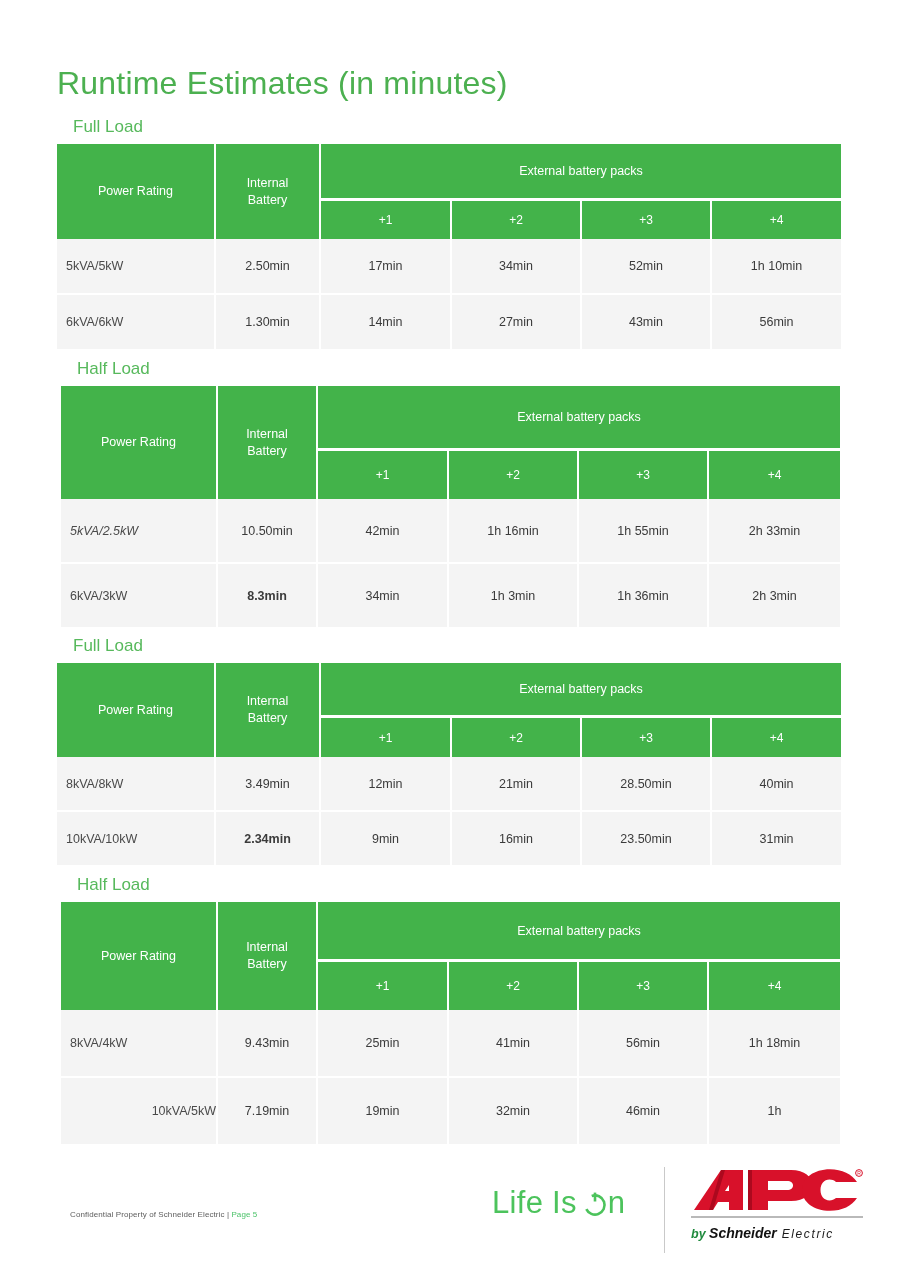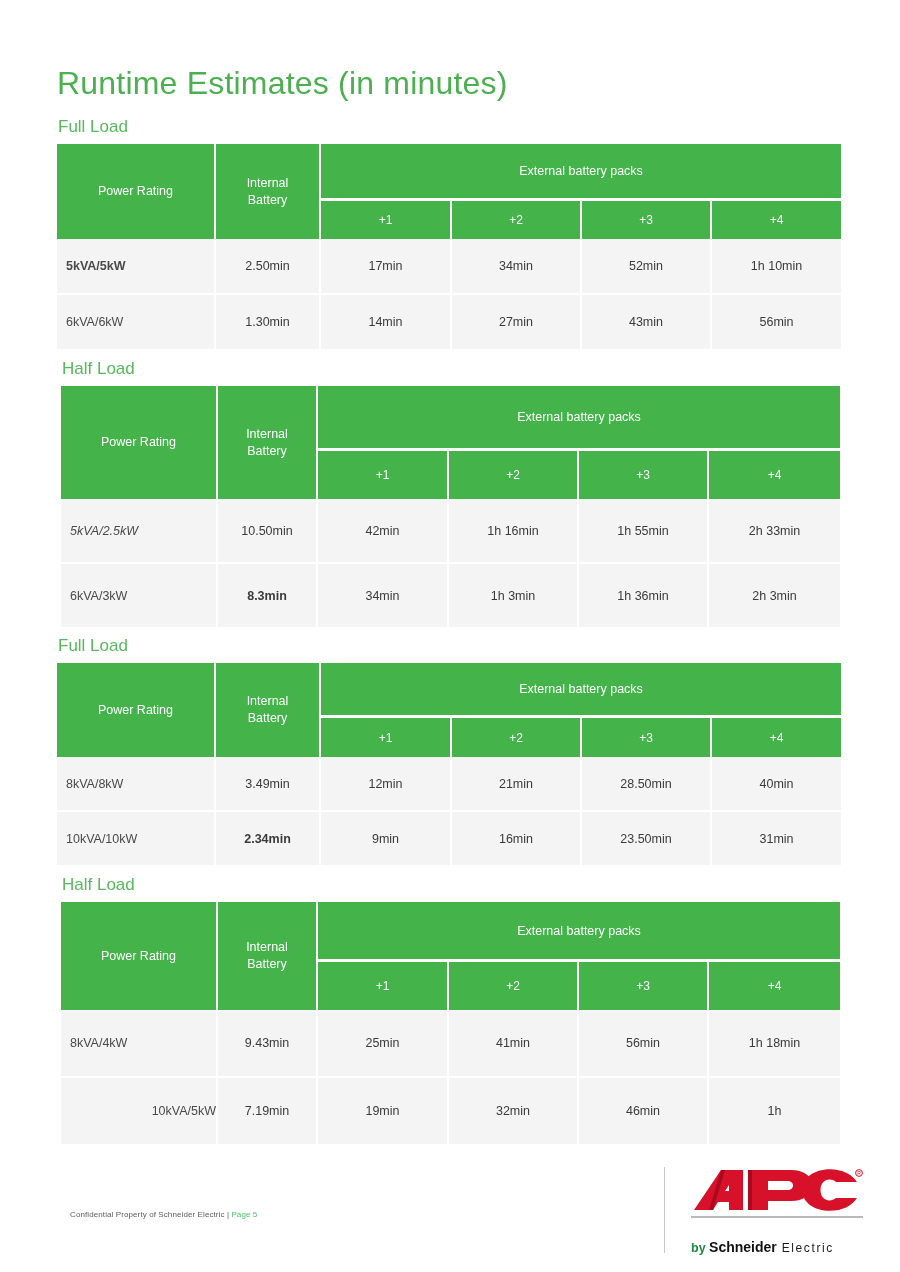--- a/index.html
+++ b/index.html
@@ -46,21 +46,21 @@
     margin: 0;
     white-space: nowrap;
   }
 
   
   .tbl-block {
     position: absolute;
   }
   .tbl-block .section-heading {
     margin-bottom: 6px;
-    margin-left: 1px;
+    margin-left: 16px;
   }
   table.rt {
     border-collapse: separate;
     border-spacing: 0;
     table-layout: fixed;
     background: #ffffff;
   }
   table.rt th, table.rt td {
     padding: 0;
     margin: 0;
@@ -171,24 +171,25 @@
     height: 48px;
   }
   .apc-mark svg { display: block; }
   .apc-rule {
     width: 172px;
     height: 2px;
     background: #b9b9b9;
     margin-top: 2px;
   }
   .apc-by {
-    margin-top: 17px;
+    margin-top: 7px;
     font-size: 13.5px;
     white-space: nowrap;
-    line-height: 24px;
+    line-height: 16px;
+    font-style: italic;
   }
   .apc-by .by {
     color: #1f8a3d;
     font-weight: bold;
     font-size: 12.5px;
   }
   .apc-by .schneider {
     color: #111111;
     font-weight: bold;
     font-size: 14px;
@@ -229,21 +230,21 @@
         </tr>
         <tr>
           <th class="hsub" style="height:38px;">+1</th>
           <th class="hsub" style="height:38px;">+2</th>
           <th class="hsub" style="height:38px;">+3</th>
           <th class="hsub last" style="height:38px;">+4</th>
         </tr>
       </thead>
       <tbody>
         <tr>
-          <td class="dcell first" style="height:54px;font-weight:bold;">5kVA/5kW</td>
+          <td class="dcell first" style="height:54px;">5kVA/5kW</td>
           <td class="dcell" style="height:54px;">2.50min</td>
           <td class="dcell">17min</td>
           <td class="dcell">34min</td>
           <td class="dcell">52min</td>
           <td class="dcell last">1h 10min</td>
         </tr>
         <tr>
           <td class="dcell first botlast" style="height:54px;">6kVA/6kW</td>
           <td class="dcell botlast" style="height:54px;">1.30min</td>
           <td class="dcell botlast">14min</td>
@@ -398,20 +399,30 @@
       </tbody>
     </table>
   </div>
 
   <div class="footer-note">
     <span>Confidential Property of Schneider Electric | </span><span class="pg">Page 5</span>
   </div>
 
   <div class="brand-wrap">
 
+    <div class="life-is-on">
+      <span>Life Is</span>
+      <span class="pwr">
+        <svg width="26" height="26" viewBox="0 0 26 26">
+          <circle cx="13" cy="14" r="9.6" fill="none" stroke="#4cc35c" stroke-width="2.6" stroke-dasharray="44 16" transform="rotate(-110 13 14)"></circle>
+          <line x1="13" y1="1.6" x2="13" y2="10.5" stroke="#4cc35c" stroke-width="2.6" stroke-linecap="butt"></line>
+        </svg>
+      </span>
+      <span>n</span>
+    </div>
 
     <div class="brand-divider"></div>
 
     <div class="apc-lockup">
       <div class="apc-mark">
         <svg width="172" height="48" viewBox="0 0 172 48">
           <g fill="#d8112a">
 
             <path d="M3 44 L30 4 L52 4 L52 16 L40 16 L34 25 L52 25 L52 36 L27 36 L22 44 Z"></path>
             <path d="M34 4 L52 4 L52 44 L38 44 L38 16 Z" fill="#d8112a"></path>

